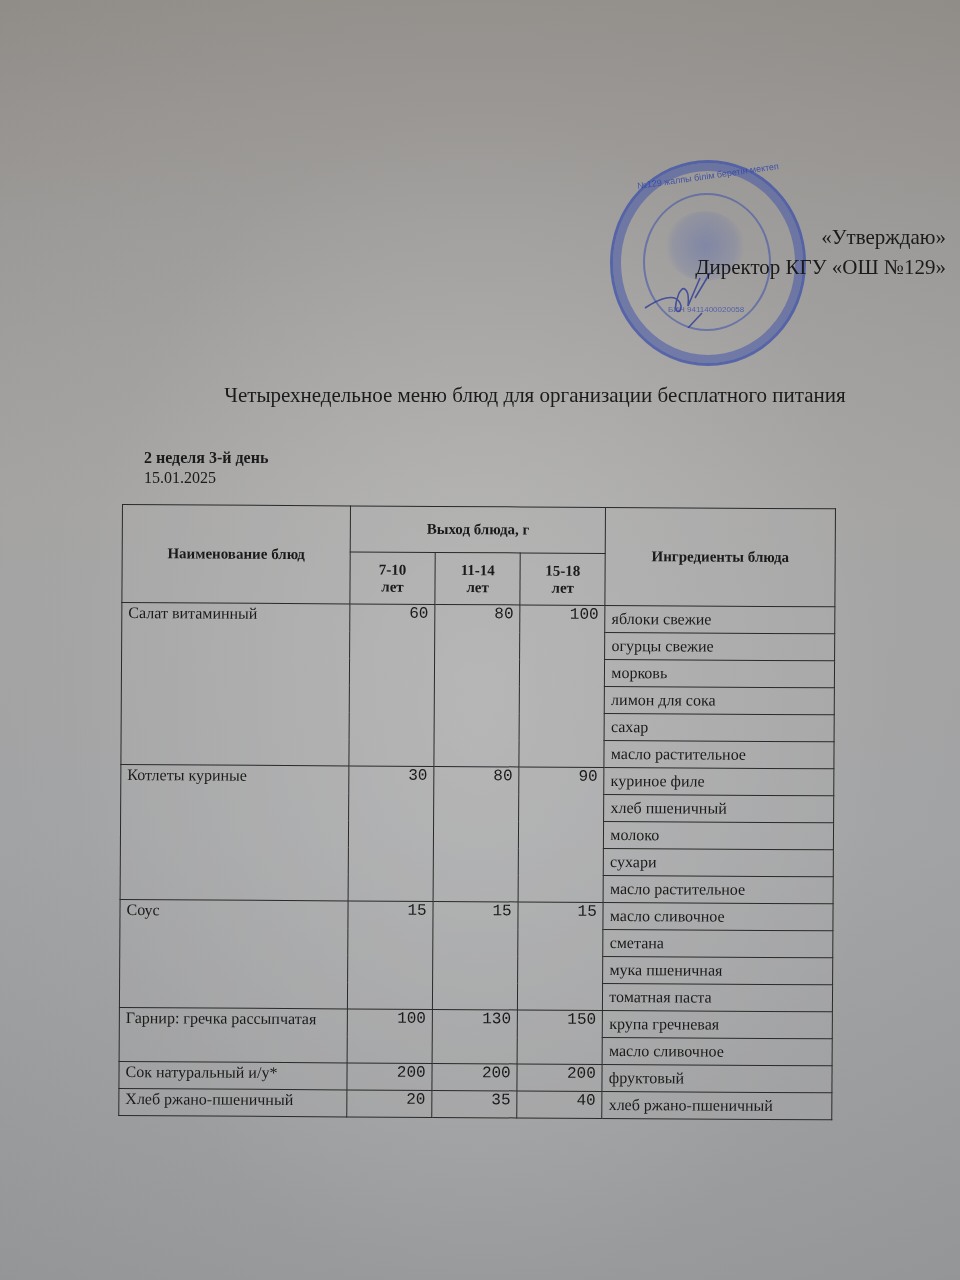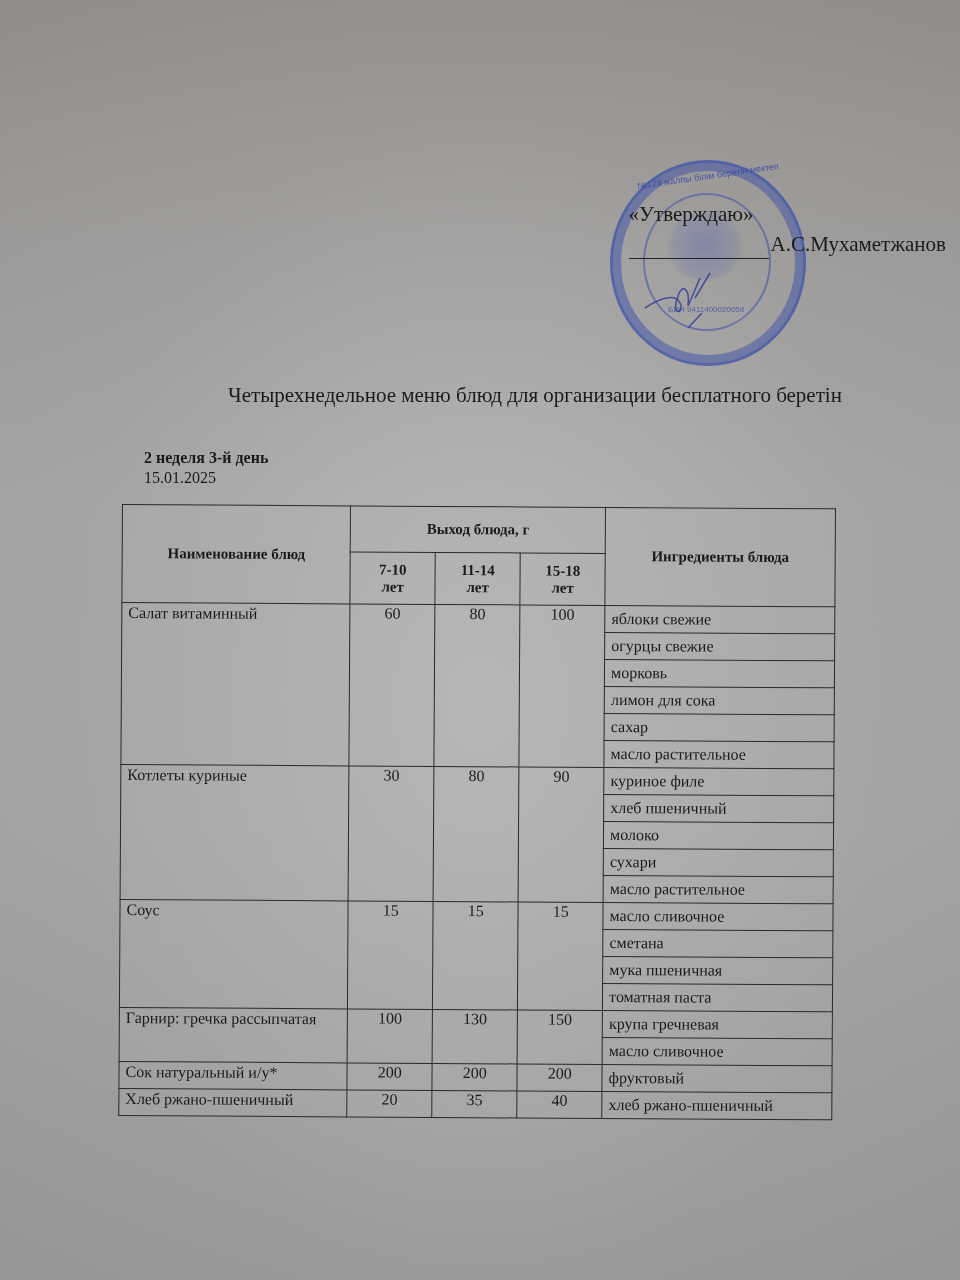--- a/index.html
+++ b/index.html
@@ -28,21 +28,21 @@
   .stamp-text {
     position: absolute; left: 20px; top: 8px; width: 150px; text-align: center;
     font-family: "Liberation Sans", sans-serif; font-size: 9px; color: rgba(50,70,170,0.85);
     transform: rotate(-8deg);
   }
   .stamp-bin {
     position: absolute; left: 55px; top: 142px; font-family: "Liberation Sans", sans-serif;
     font-size: 8px; color: rgba(50,70,170,0.7);
   }
   .approval {
-    position: absolute; right: 14px; top: 199px; text-align: left;
+    position: absolute; right: 14px; top: 222px; text-align: right;
     font-size: 21px; line-height: 30px; color: #1a1a1a;
   }
   .approval .sig-line { display: inline-block; width: 140px; border-bottom: 1px solid #222; margin-right: 2px; height: 18px; vertical-align: bottom; }
   .signature {
     position: absolute; left: 640px; top: 268px; width: 110px; height: 60px;
   }
   .title {
     position: absolute; left: 110px; width: 850px; top: 380px; text-align: center;
     font-size: 21px; line-height: 31px;
   }
@@ -55,45 +55,45 @@
   }
   table.menu td, table.menu th { border: 1px solid #2a2a2a; padding: 0 6px; vertical-align: top; }
   table.menu th { font-family: "Liberation Serif", serif; font-weight: bold; font-size: 15px; text-align: center; vertical-align: middle; }
   .col-name { width: 220px; }
   .col-num { width: 74px; text-align: center; margin-top: 35px; }
   .col-ing { width: 222px; }
   .h1 { height: 46px; }
   .h2 { height: 52px; }
   td.ing { height: 26px; line-height: 26px; padding-left: 10px; }
   td.name { padding-top: 2px; line-height: 20px; }
-  td.num { text-align: center; padding-top: 2px; }
+  td.num { text-align: right; padding-top: 2px; font-family: Liberation Mono, monospace; }
 </style>
 </head>
 <body>
 
 <div class="page">
 
   <div class="stamp">
     <div class="stamp-text">№129 жалпы білім беретін мектеп</div>
     <div class="stamp-inner"></div>
     <div class="stamp-emblem"></div>
     <div class="stamp-bin">БИН 9411400020058</div>
   </div>
 
   <svg class="signature" viewBox="0 0 110 60">
     <path d="M5 40 C 20 30, 35 25, 40 35 C 45 45, 30 50, 38 28 C 42 15, 50 20, 48 38 L 60 10 M 55 30 L 70 5 M 62 45 L 48 60" fill="none" stroke="rgba(45,60,150,0.8)" stroke-width="1.6"></path>
   </svg>
 
   <div class="approval">
     <div>«Утверждаю»</div>
-    <div><span class="sig-line"></span><span>А.С.Мухаметжанов</span></div>
+    <div>Директор КГУ «ОШ №129»</div>
   </div>
 
   <div class="title">
-    <div>Четырехнедельное меню блюд для организации бесплатного беретін</div>
+    <div>Четырехнедельное меню блюд для организации бесплатного питания</div>
   </div>
 
   <div class="subhead">
     <div class="week">2 неделя 3-й день</div>
     <div>15.01.2025</div>
   </div>
 
   <table class="menu">
     <thead>
       <tr class="h1">

